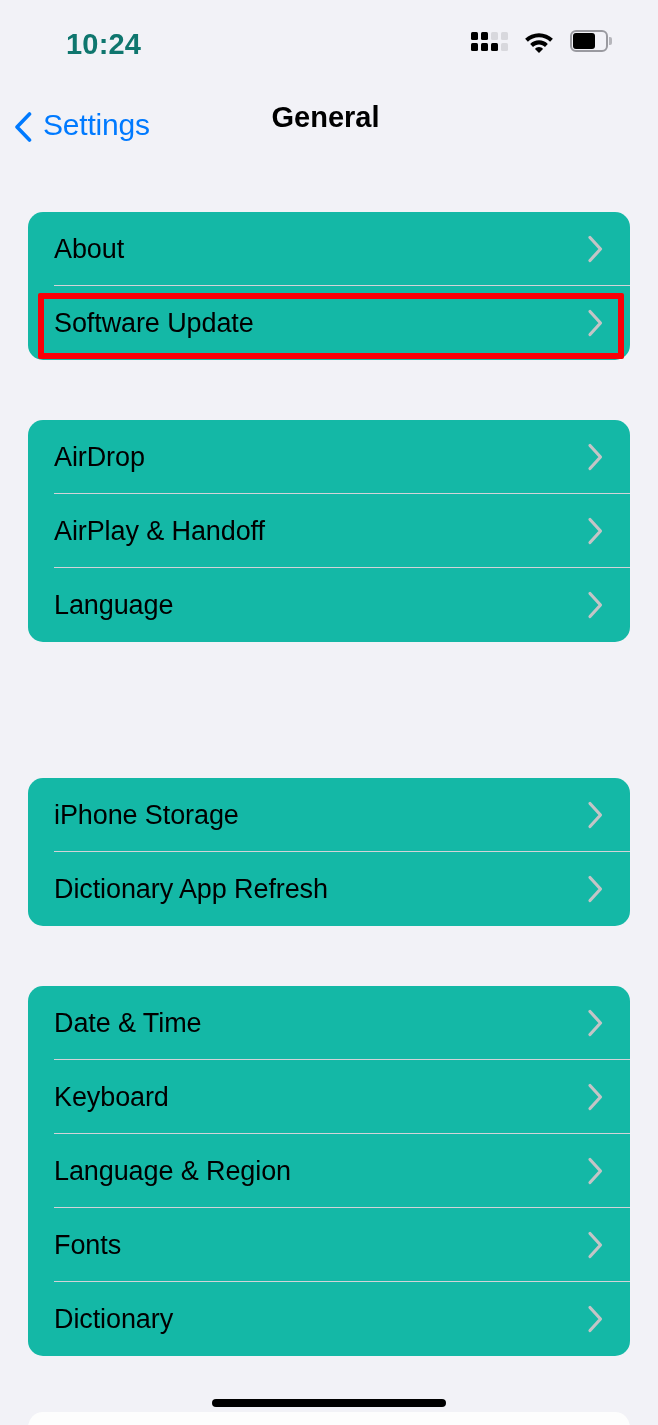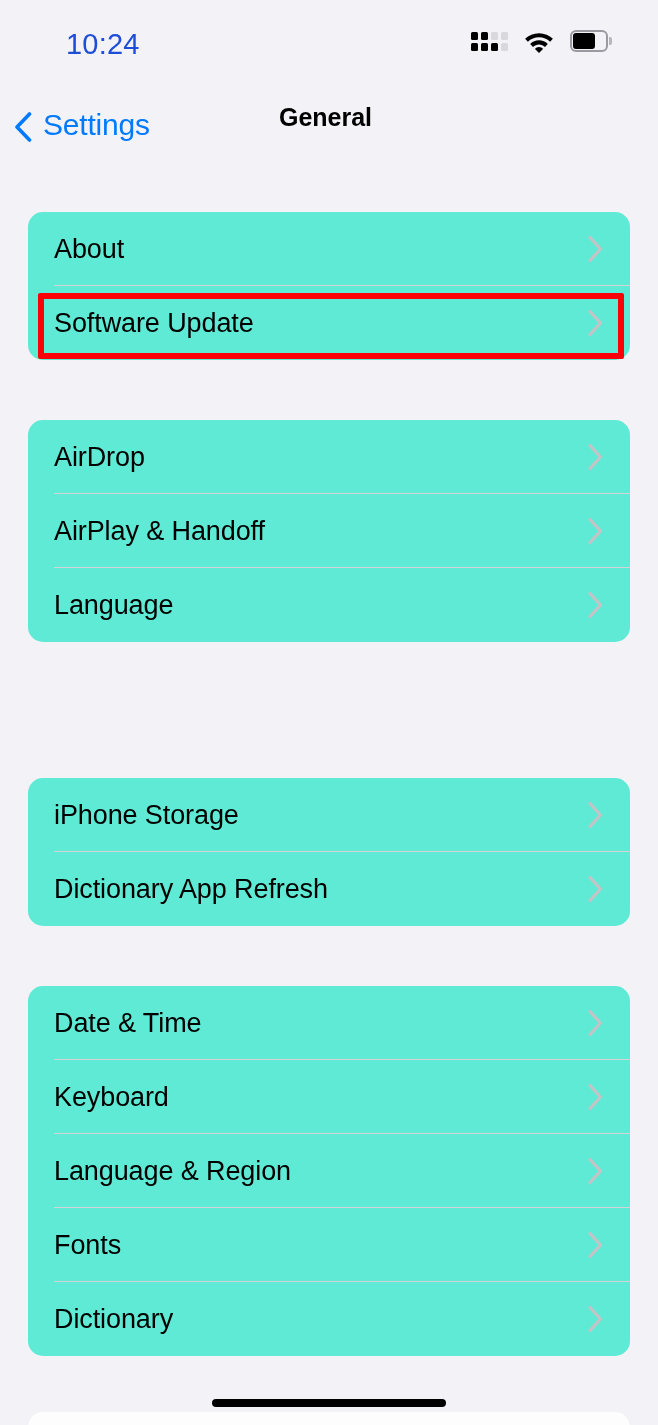--- a/index.html
+++ b/index.html
@@ -11,21 +11,21 @@
     overflow:hidden;
   }
   .screen { position:relative; width:658px; height:1425px; background:#f2f2f7; }
 
   
   .status-bar {
     position:absolute; top:0; left:0; width:658px; height:78px;
   }
   .status-time {
     position:absolute; left:66px; top:28px;
-    font-size:29px; font-weight:400; color:#1d4ed8; letter-spacing:0.2px;
+    font-size:29px; font-weight:700; color:#0f766e; letter-spacing:0.2px;
   }
   .status-right {
     position:absolute; right:46px; top:28px;
     display:flex; align-items:center; gap:16px; height:26px;
   }
   
   .cell-icon { display:grid; grid-template-columns:repeat(4,7px); grid-template-rows:repeat(2,8px); gap:3px 3px; }
   .cell-icon i { display:block; width:7px; height:8px; border-radius:1.5px; background:#000; }
   .cell-icon i.dim { background:#d8d8dd; }
   
@@ -50,28 +50,28 @@
   .nav-bar { position:absolute; top:92px; left:0; width:658px; height:54px; }
   .nav-back {
     position:absolute; left:14px; top:0; height:50px;
     display:flex; align-items:flex-end; gap:11px; cursor:pointer;
   }
   .nav-back-chevron { width:18px; height:30px; display:block; }
   .nav-back-label { font-size:30px; color:#007aff; letter-spacing:-0.2px; }
   .nav-title {
     position:absolute; left:0; top:0; width:651px; height:50px;
     display:flex; align-items:center; justify-content:center;
-    font-size:25px; font-weight:700; color:#000;
+    font-size:29px; font-weight:700; color:#000;
   }
 
   
   .list { position:absolute; left:0; top:0; width:658px; }
   .group {
     position:absolute; left:28px; width:602px;
-    background:#5eead4; border-radius:15px; overflow:hidden;
+    background:#14b8a6; border-radius:15px; overflow:hidden;
   }
   .row {
     position:relative; height:74px; display:flex; align-items:center;
     padding-left:26px; padding-right:26px; cursor:pointer;
   }
   .row-label { font-size:27px; color:#000; letter-spacing:-0.1px; }
   .row-chevron {
     position:absolute; right:26px; top:50%; transform:translateY(-50%);
     width:17px; height:28px;
   }

